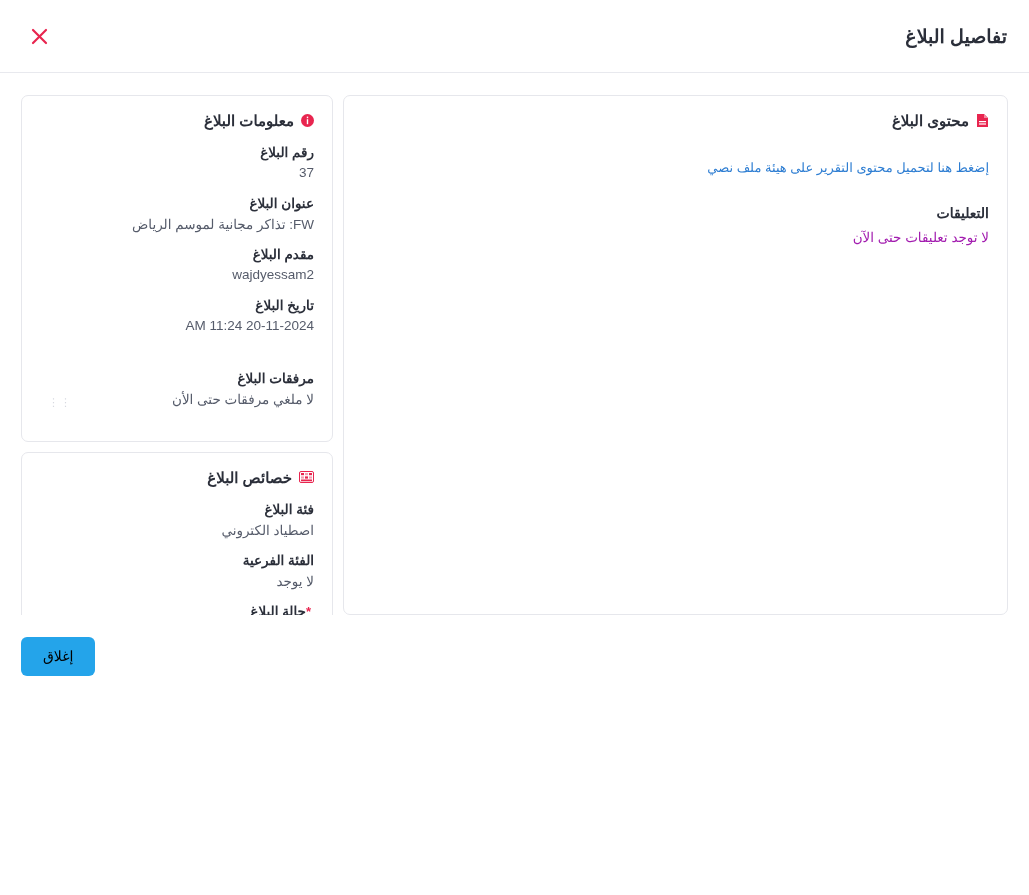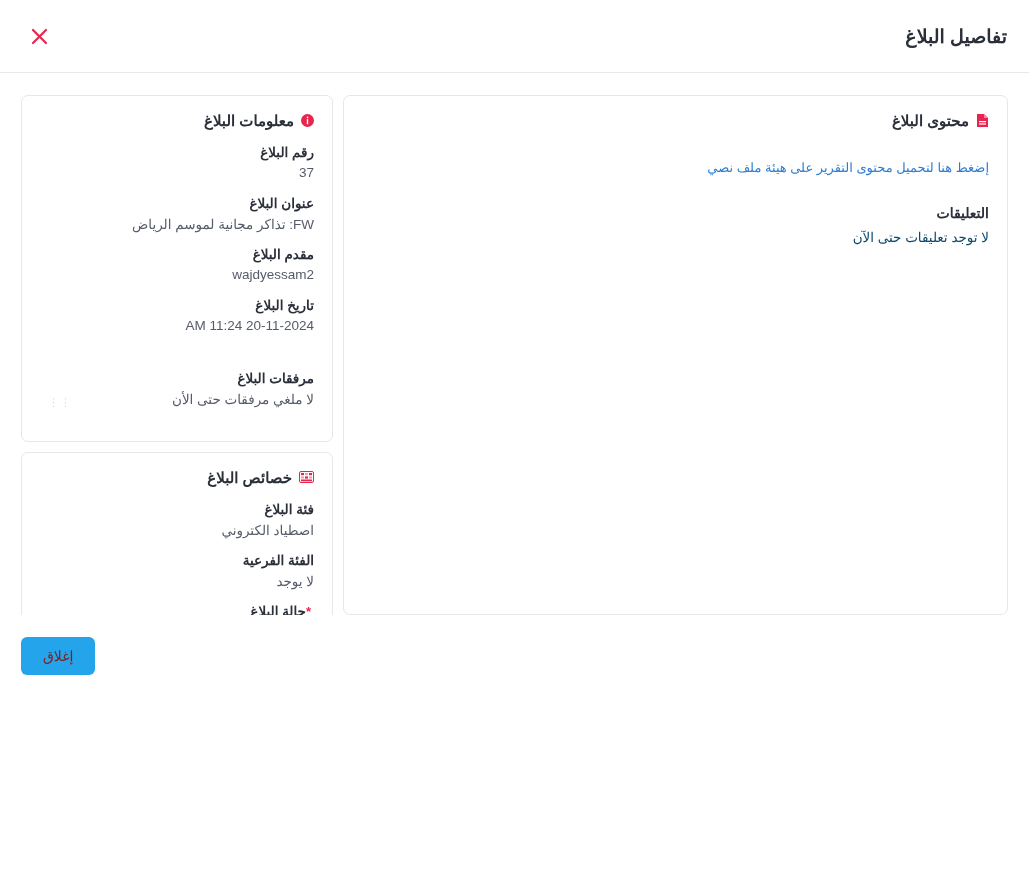--- a/index.html
+++ b/index.html
@@ -127,21 +127,21 @@
     cursor: pointer;
   }
   .comments-label {
     font-size: 14px;
     font-weight: bold;
     color: #2b2f3a;
     margin-top: 30px;
   }
   .comments-empty {
     font-size: 13.5px;
-    color: #0c4a6e;
+    color: #a21caf;
     margin-top: 8px;
   }
   
   .required-star { color: #e8254f; font-size: 13px; margin-right: 3px; }
   .select-wrap {
     position: relative;
     margin-top: 9px;
   }
   select.status-select {
     width: 100%;
@@ -188,25 +188,25 @@
     flex: 0 0 auto;
     height: 82px;
     display: flex;
     align-items: center;
     justify-content: flex-start;
     padding: 0 21px;
     direction: ltr;
   }
   .close-btn {
     background: #24a4ea;
-    color: #7f1d1d;
+    color: #000000;
     border: none;
     border-radius: 6px;
     font-size: 14px;
-    font-family: Liberation Sans, sans-serif;
+    font-family: Liberation Serif, serif;
     padding: 11px 22px;
     cursor: pointer;
   }
 </style>
 </head>
 <body>
 
 <div class="modal">
 
   <div class="modal-header">

